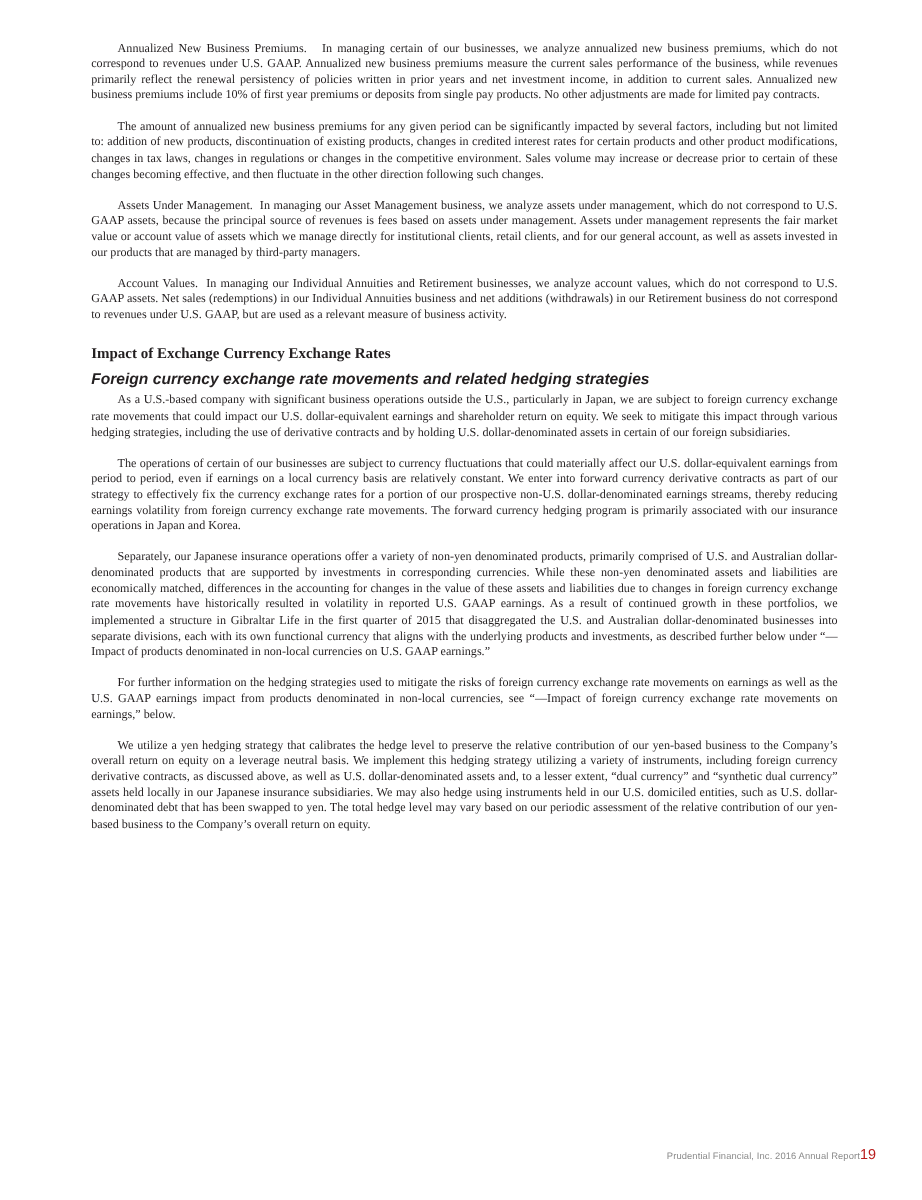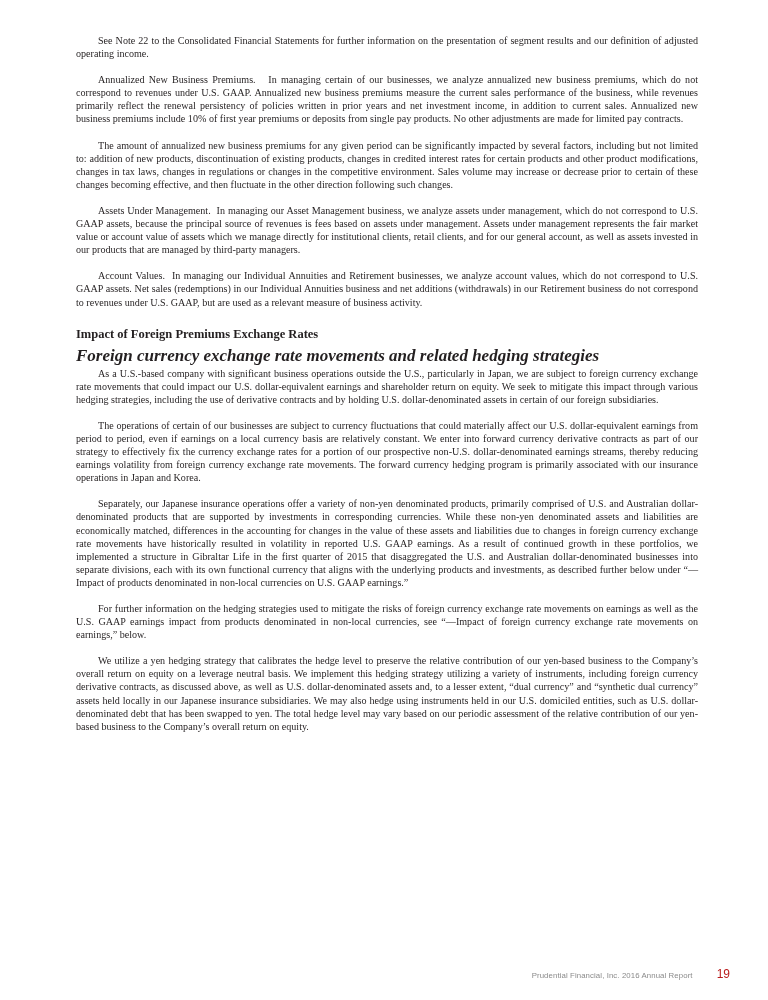--- a/index.html
+++ b/index.html
@@ -5,49 +5,46 @@
   html, body { margin: 0; padding: 0; background: #ffffff; }
   body { width: 768px; height: 1000px; position: relative; overflow: hidden; }
   .page {
     position: absolute; left: 76px; top: 34px; width: 622px;
     font-family: "Liberation Serif", serif; font-size: 10.1px; line-height: 13.1px;
     color: #231f20; text-align: justify;
   }
   .para { margin: 0 0 13px 0; text-indent: 22px; }
   .para .lead { }
   .h1 { font-family: "Liberation Serif", serif; font-weight: bold; font-size: 12.5px; line-height: 16px; margin: 17px 0 6px 0; }
-  .h2 { font-family: Liberation Serif, serif; font-weight: bold; font-style: italic; font-size: 17px; line-height: 16px; margin: 0 0 3px 0; }
+  .h2 { font-family: Liberation Sans, sans-serif; font-weight: bold; font-style: italic; font-size: 13px; line-height: 16px; margin: 0 0 3px 0; }
   .footer {
-    position: absolute; right: 38px; top: 955px; display: flex; align-items: baseline; gap: 24px;
-    font-family: "Liberation Sans", sans-serif; color: #8a8a8a; margin-top: 12px;
+    position: absolute; right: 38px; top: 955px; display: flex; align-items: baseline; gap: 0;
+    font-family: "Liberation Sans", sans-serif; color: #8a8a8a;
   }
   .footer .label { font-size: 7.8px; letter-spacing: 0.1px; }
   .footer .num { font-size: 12px; color: #b91c1c; }
 </style>
 </head>
 <body>
 
 <div class="page">
-  <p class="para">
-    <span class="lead"></span><span>See Note 22 to the Consolidated Financial Statements for further information on the presentation of segment results and our definition of adjusted operating income.</span>
-  </p>
   <p class="para">
     <span class="lead">Annualized New Business Premiums.</span>&nbsp;&nbsp;&nbsp;<span>In managing certain of our businesses, we analyze annualized new business premiums, which do not correspond to revenues under U.S. GAAP. Annualized new business premiums measure the current sales performance of the business, while revenues primarily reflect the renewal persistency of policies written in prior years and net investment income, in addition to current sales. Annualized new business premiums include 10% of first year premiums or deposits from single pay products. No other adjustments are made for limited pay contracts.</span>
   </p>
   <p class="para">
     <span>The amount of annualized new business premiums for any given period can be significantly impacted by several factors, including but not limited to: addition of new products, discontinuation of existing products, changes in credited interest rates for certain products and other product modifications, changes in tax laws, changes in regulations or changes in the competitive environment. Sales volume may increase or decrease prior to certain of these changes becoming effective, and then fluctuate in the other direction following such changes.</span>
   </p>
   <p class="para">
     <span class="lead">Assets Under Management.</span>&nbsp;&nbsp;<span>In managing our Asset Management business, we analyze assets under management, which do not correspond to U.S. GAAP assets, because the principal source of revenues is fees based on assets under management. Assets under management represents the fair market value or account value of assets which we manage directly for institutional clients, retail clients, and for our general account, as well as assets invested in our products that are managed by third-party managers.</span>
   </p>
   <p class="para">
     <span class="lead">Account Values.</span>&nbsp;&nbsp;<span>In managing our Individual Annuities and Retirement businesses, we analyze account values, which do not correspond to U.S. GAAP assets. Net sales (redemptions) in our Individual Annuities business and net additions (withdrawals) in our Retirement business do not correspond to revenues under U.S. GAAP, but are used as a relevant measure of business activity.</span>
   </p>
 
-  <div class="h1">Impact of Foreign Premiums Exchange Rates</div>
+  <div class="h1">Impact of Exchange Currency Exchange Rates</div>
   <div class="h2">Foreign currency exchange rate movements and related hedging strategies</div>
 
   <p class="para">As a U.S.-based company with significant business operations outside the U.S., particularly in Japan, we are subject to foreign currency exchange rate movements that could impact our U.S. dollar-equivalent earnings and shareholder return on equity. We seek to mitigate this impact through various hedging strategies, including the use of derivative contracts and by holding U.S. dollar-denominated assets in certain of our foreign subsidiaries.</p>
   <p class="para">The operations of certain of our businesses are subject to currency fluctuations that could materially affect our U.S. dollar-equivalent earnings from period to period, even if earnings on a local currency basis are relatively constant. We enter into forward currency derivative contracts as part of our strategy to effectively fix the currency exchange rates for a portion of our prospective non-U.S. dollar-denominated earnings streams, thereby reducing earnings volatility from foreign currency exchange rate movements. The forward currency hedging program is primarily associated with our insurance operations in Japan and Korea.</p>
   <p class="para">Separately, our Japanese insurance operations offer a variety of non-yen denominated products, primarily comprised of U.S. and Australian dollar-denominated products that are supported by investments in corresponding currencies. While these non-yen denominated assets and liabilities are economically matched, differences in the accounting for changes in the value of these assets and liabilities due to changes in foreign currency exchange rate movements have historically resulted in volatility in reported U.S. GAAP earnings. As a result of continued growth in these portfolios, we implemented a structure in Gibraltar Life in the first quarter of 2015 that disaggregated the U.S. and Australian dollar-denominated businesses into separate divisions, each with its own functional currency that aligns with the underlying products and investments, as described further below under “—Impact of products denominated in non-local currencies on U.S. GAAP earnings.”</p>
   <p class="para">For further information on the hedging strategies used to mitigate the risks of foreign currency exchange rate movements on earnings as well as the U.S. GAAP earnings impact from products denominated in non-local currencies, see “—Impact of foreign currency exchange rate movements on earnings,” below.</p>
   <p class="para">We utilize a yen hedging strategy that calibrates the hedge level to preserve the relative contribution of our yen-based business to the Company’s overall return on equity on a leverage neutral basis. We implement this hedging strategy utilizing a variety of instruments, including foreign currency derivative contracts, as discussed above, as well as U.S. dollar-denominated assets and, to a lesser extent, “dual currency” and “synthetic dual currency” assets held locally in our Japanese insurance subsidiaries. We may also hedge using instruments held in our U.S. domiciled entities, such as U.S. dollar-denominated debt that has been swapped to yen. The total hedge level may vary based on our periodic assessment of the relative contribution of our yen-based business to the Company’s overall return on equity.</p>
 </div>
 
 <div class="footer">

